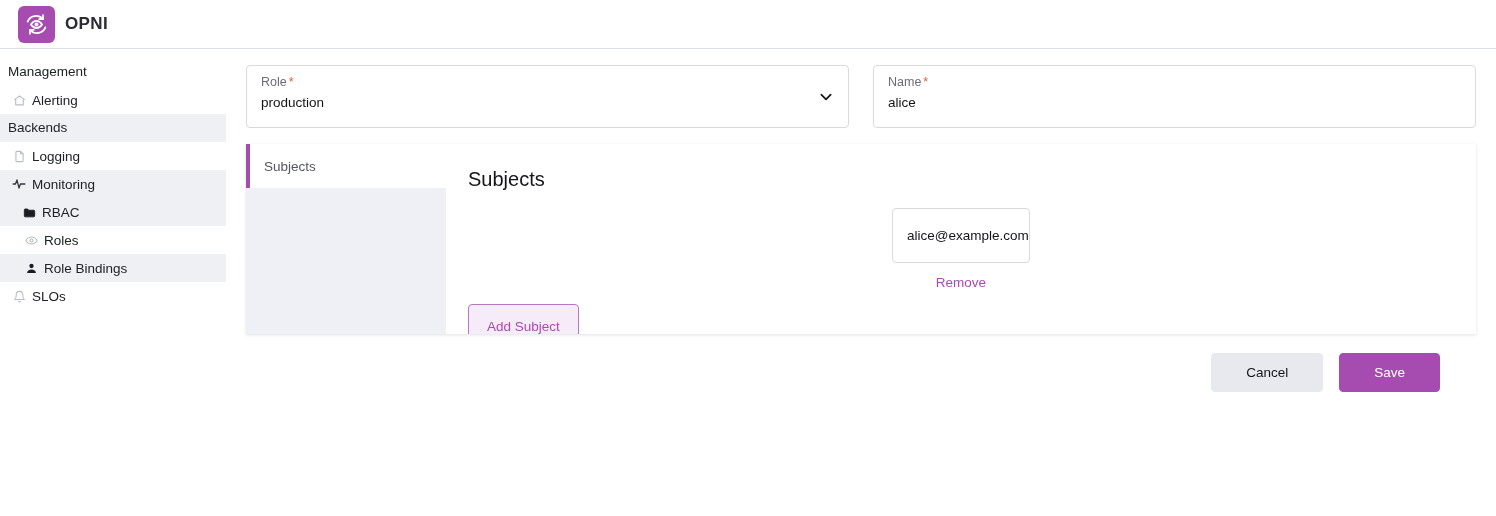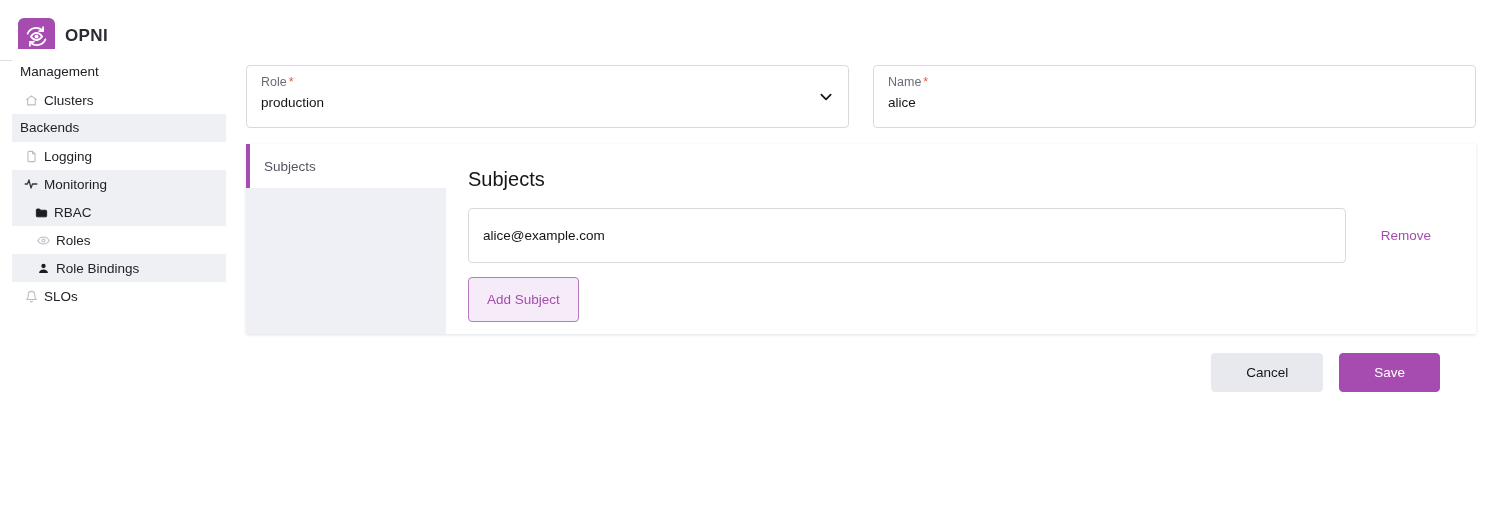--- a/index.html
+++ b/index.html
@@ -9,21 +9,21 @@
     height: 516px;
     background: #ffffff;
     font-family: "Liberation Sans", sans-serif;
     color: #141419;
     overflow: hidden;
   }
 
   
   .app-header {
     position: absolute;
-    left: 0; top: 12px;
+    left: 0; top: 0;
     width: 1496px;
     height: 49px;
     background: #ffffff;
     border-bottom: 1px solid #dcdee7;
     display: flex;
     align-items: center;
     padding-left: 18px;
   }
   .brand { display: flex; align-items: center; gap: 10px; }
   .brand-mark {
@@ -35,21 +35,21 @@
   .brand-name {
     font-size: 17px;
     font-weight: bold;
     letter-spacing: 0.4px;
     color: #2b2b33;
   }
 
   
   .sidebar {
     position: absolute;
-    left: 12px; top: 49px;
+    left: 0; top: 49px;
     width: 243px;
     height: 467px;
     background: #ffffff;
     border-right: 1px solid #dcdee7;
     padding-top: 9px;
   }
   .nav-group-label {
     height: 28px;
     line-height: 28px;
     padding-left: 8px;
@@ -156,20 +156,21 @@
     font-weight: normal;
     color: #141419;
     line-height: 26px;
   }
 
   .subject-row {
     display: flex;
     align-items: center;
     gap: 12px;
     margin-top: 16px;
+    flex-direction: column;
   }
   .subject-input {
     flex: 1 1 auto;
     height: 55px;
     border: 1px solid #d8dade;
     border-radius: 4px;
     display: flex;
     align-items: center;
     padding-left: 14px;
     font-size: 13.5px;
@@ -241,21 +242,21 @@
 <nav class="sidebar">
 
   <div class="nav-group-label">Management</div>
   <div class="nav-item lvl1">
     <span class="nav-ico">
       <svg width="13" height="13" viewBox="0 0 24 24" fill="none" stroke="#b9bcc4" stroke-width="2" stroke-linecap="round" stroke-linejoin="round">
         <path d="M3 10.5 12 3.5l9 7"></path>
           <path d="M5 9.8V20h14V9.8"></path>
       </svg>
     </span>
-    <span>Clusters</span>
+    <span>Alerting</span>
   </div>
 
   <div class="nav-group-label shaded">Backends</div>
 
   <div class="nav-item lvl1">
     <span class="nav-ico">
       <svg width="13" height="13" viewBox="0 0 24 24" fill="none" stroke="#b9bcc4" stroke-width="2" stroke-linecap="round" stroke-linejoin="round">
         <path d="M14 2.5H7a1.6 1.6 0 0 0-1.6 1.6v15.8A1.6 1.6 0 0 0 7 21.5h10a1.6 1.6 0 0 0 1.6-1.6V7z"></path>
         <polyline points="14,2.5 14,7 18.6,7"></polyline>
       </svg>

